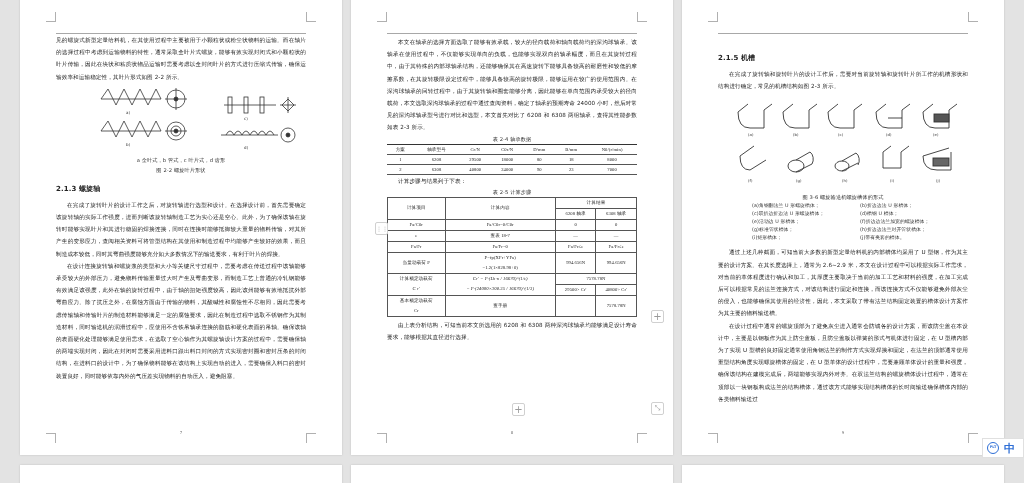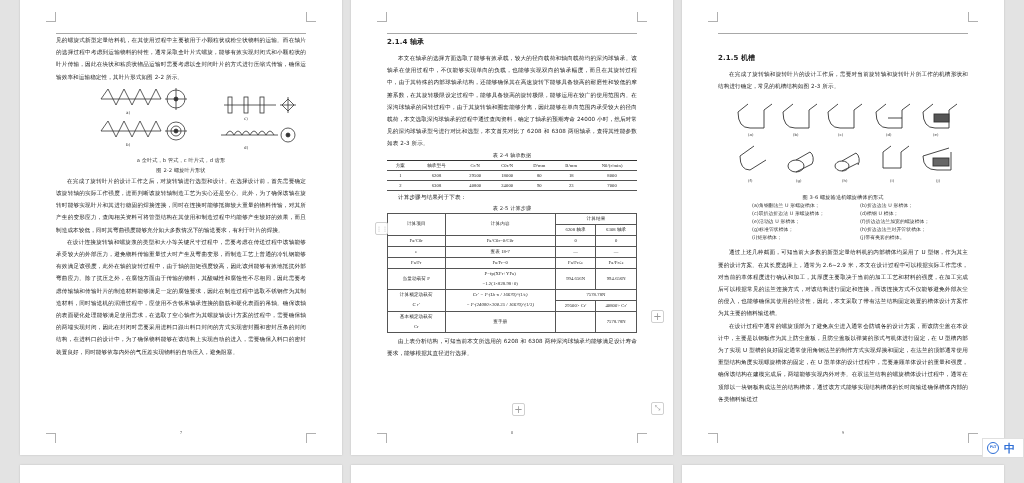--- a/index.html
+++ b/index.html
@@ -74,34 +74,34 @@
             <circle cx="232" cy="50" r="2" fill="#333"></circle>
         </g>
         <text x="70" y="29" font-size="4" fill="#333">a)</text>
         <text x="70" y="61" font-size="4" fill="#333">b)</text>
         <text x="188" y="35" font-size="4" fill="#333">c)</text>
         <text x="188" y="64" font-size="4" fill="#333">d)</text>
       </svg>
     </div>
     <div class="caption">a 全叶式，b 管式，c 叶片式，d 齿形</div>
     <div class="caption">图 2-2 螺旋叶片形状</div>
+    <h3>2.1.3 螺旋轴</h3>
     <p class="indent">在完成了旋转叶片的设计工作之后，对旋转轴进行选型和设计。在选择设计前，首先需要确定该旋转轴的实际工作强度，进而判断该旋转轴制造工艺为实心还是空心。此外，为了确保该轴在旋转时能够实现叶片和其进行稳固的焊接连接，同时在连接时能够抵御较大重量的物料传输，对其所产生的变形应力，查阅相关资料可将管型结构在其使用和制造过程中均能够产生较好的效果，而且制造成本较低，同时其弯曲强度能够充分如大多数情况下的输送要求，有利于叶片的焊接。</p>
     <p class="indent">在设计连接旋转轴和螺旋浆的类型和大小等关键尺寸过程中，需要考虑在传送过程中该轴能够承受较大的外部压力，避免物料传输重量过大时产生及弯曲变形，而制造工艺上普通的冷轧钢能够有效满足该强度，此外在轴的旋转过程中，由于轴的扭矩强度较高，因此该州能够有效地抵抗外部弯曲应力。除了抗压之外，在腐蚀方面由于传输的物料，其酸碱性和腐蚀性不尽相同，因此需要考虑传输轴和传输叶片的制造材料能够满足一定的腐蚀要求，因此在制造过程中选取不锈钢作为其制造材料，同时输送机的润滑过程中，应使用不含铁吊轴承连接的脂筋和硬化表面的吊轴。确保该轴的表面硬化处理能够满足使用需求，在选取了空心轴作为其螺旋轴设计方案的过程中，需要确保轴的两端实现封闭，因此在封闭时需要采用进料口跟出料口封闭的方式实现密封圈和密封压条的封闭结构，在进料口的设计中，为了确保物料能够在该结构上实现自动的进入，需要确保入料口的密封装置良好，同时能够依靠内外的气压差实现物料的自动压入，避免阻塞。</p>
   </div>
   <div class="pagenum">7</div>
 </div>
 
 <div class="page p2">
   <div class="corner c-tl"></div>
   <div class="corner c-tr"></div>
   <div class="corner c-bl"></div>
   <div class="corner c-br"></div>
   <div class="header-line"></div>
   <div class="content">
-    <h3 style="margin-top:0;">2.1.4 轴承</h3>
     <p class="indent">本文在轴承的选择方面选取了能够有效承载，较大的径向载荷和轴向载荷均的深沟球轴承。该轴承在使用过程中，不仅能够实现单向的负载，也能够实现双向的轴承幅度，而且在其旋转过程中，由于其特殊的内部球轴承结构，还能够确保其在高速旋转下能够具备较高的耐磨性和较低的摩擦系数，在其旋转极限设定过程中，能够具备较高的旋转极限，能够运用在较广的使用范围内。在深沟球轴承的回转过程中，由于其旋转轴和圈套能够分离，因此能够在单向范围内承受较大的径向载荷，本文选取深沟球轴承的过程中通过查阅资料，确定了轴承的预期寿命 24000 小时，然后对常见的深沟球轴承型号进行对比和选型，本文首先对比了 6208 和 6308 两组轴承，查得其性能参数如表 2-3 所示。</p>
     <div class="caption">表 2-4  轴承数据</div>
     <table class="doc t24">
       <tbody>
           <tr>
         <td>方案</td>
         <td>轴承型号</td>
         <td>Cr/N</td>
         <td>C0r/N</td>
         <td>D/mm</td>

